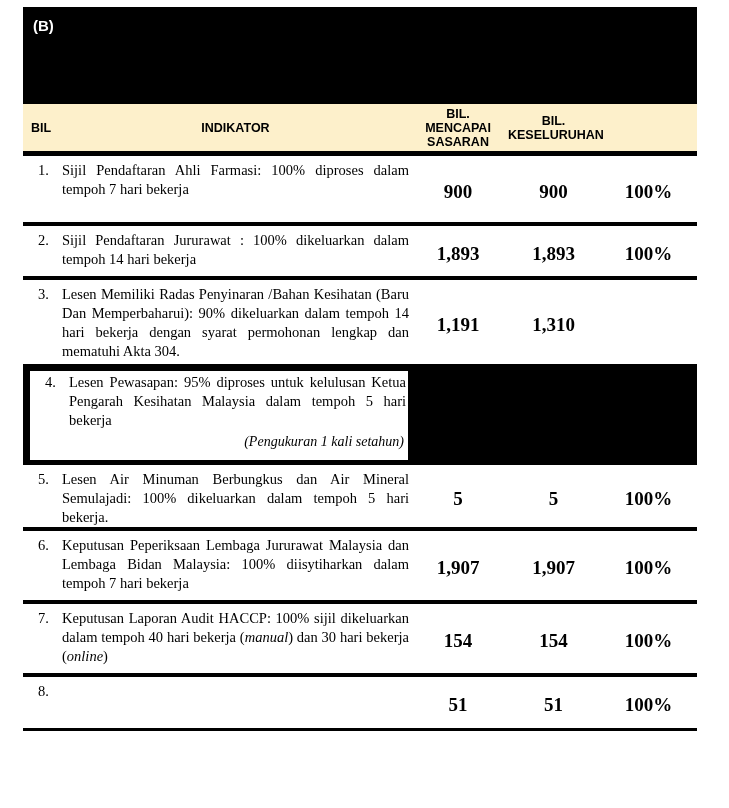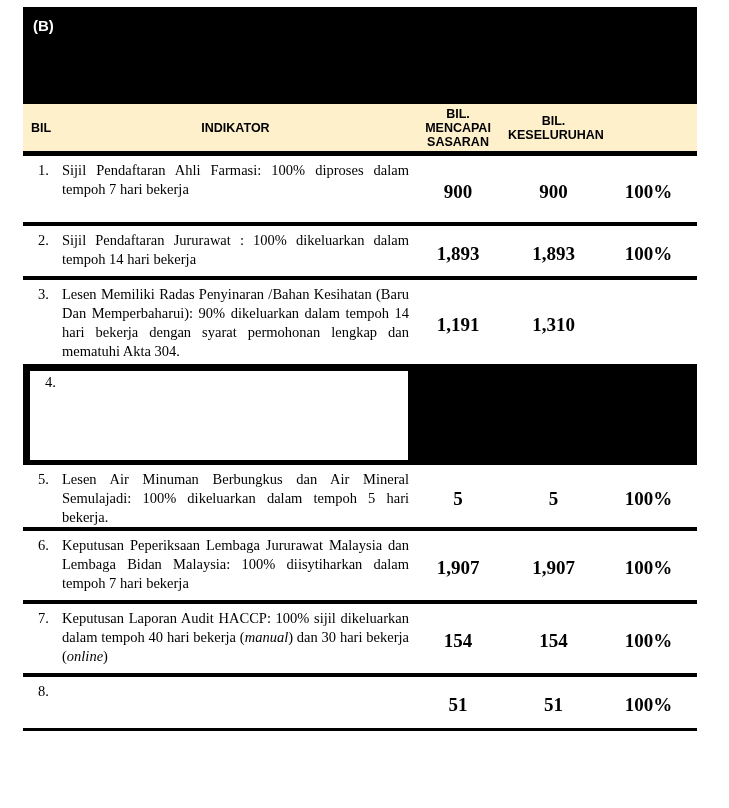--- a/index.html
+++ b/index.html
@@ -115,20 +115,24 @@
 
       </div>
     </div>
     <div class="val v1">1,191</div>
     <div class="val v2">1,310</div>
   </div>
 
   <div class="row r4 redacted">
     <div class="box">
       <div class="bil">4.</div>
+      <div class="ind">
+        <p class="ind-text"><span class="b">Lesen Pewasapan</span><span>: 95% diproses untuk kelulusan Ketua Pengarah Kesihatan Malaysia dalam tempoh 5 hari bekerja</span></p>
+        <p class="note">(Pengukuran 1 kali setahun)</p>
+      </div>
     </div>
     <div class="val v1"></div>
     <div class="val v2"></div>
     <div class="val v3"></div>
   </div>
 
   <div class="row r5">
     <div class="box">
       <div class="bil">5.</div>
       <div class="ind">

